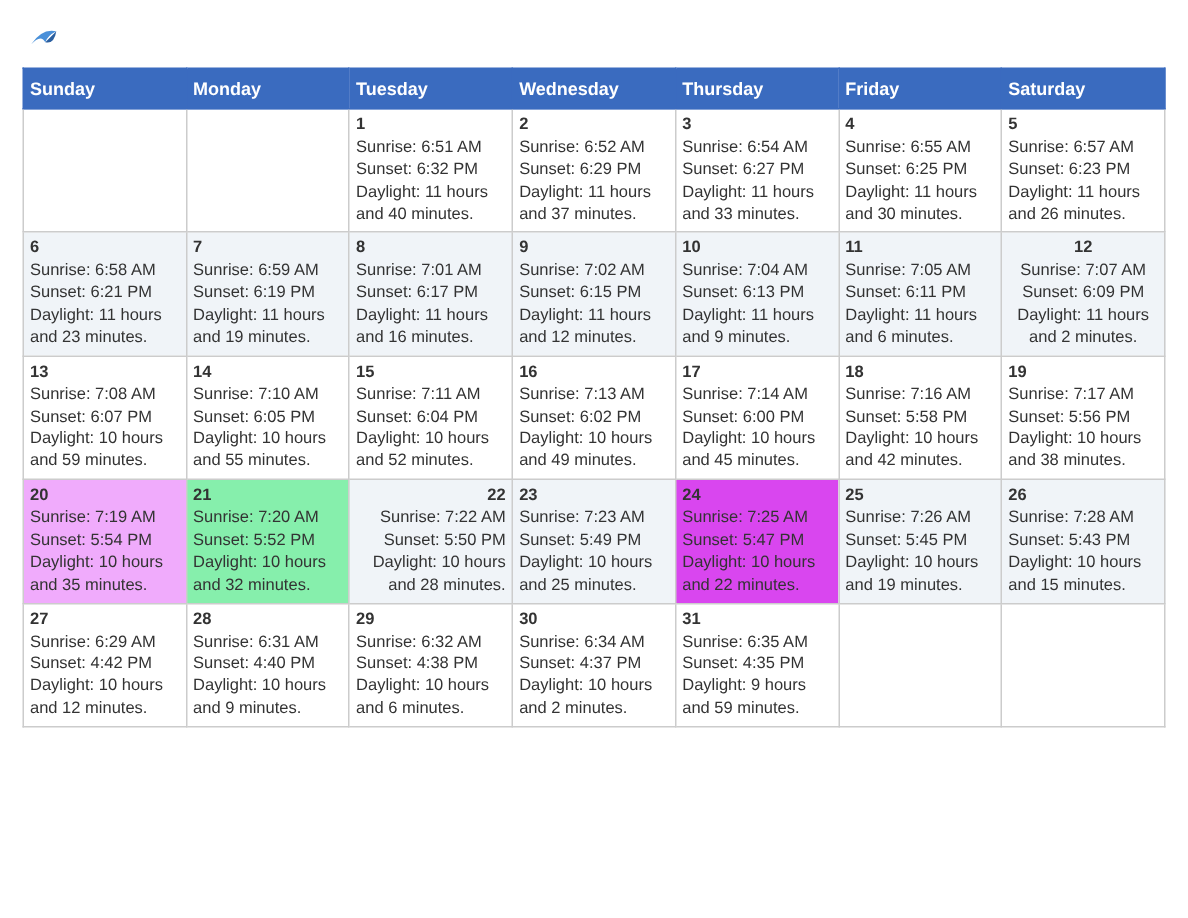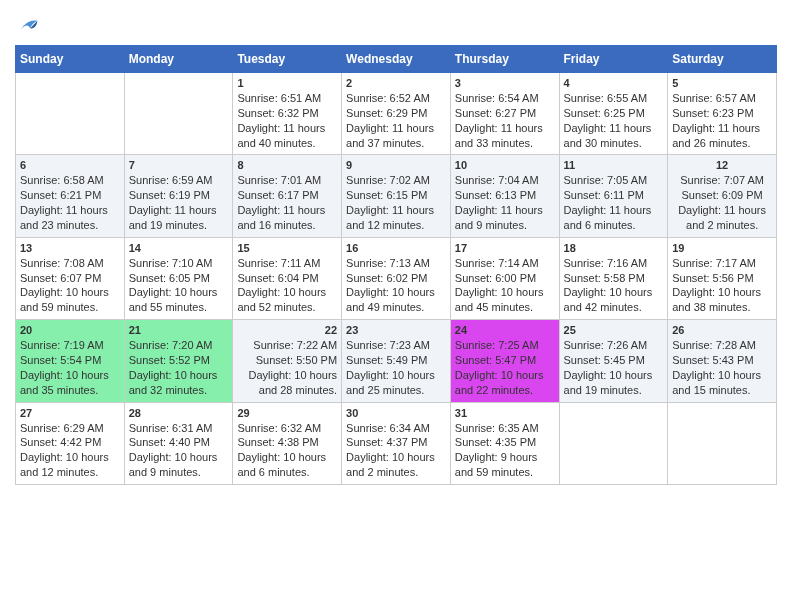--- a/index.html
+++ b/index.html
@@ -207,21 +207,21 @@
           <td>
             <span class="day-num">18</span>
             <div class="cell-text">Sunrise: 7:16 AM<br>Sunset: 5:58 PM<br>Daylight: 10 hours and 42 minutes.</div>
           </td>
           <td>
             <span class="day-num">19</span>
             <div class="cell-text">Sunrise: 7:17 AM<br>Sunset: 5:56 PM<br>Daylight: 10 hours and 38 minutes.</div>
           </td>
         </tr>
         <tr>
-          <td style="background: #86efac;">
+          <td style="background: #f0abfc;">
             <span class="day-num">20</span>
             <div class="cell-text">Sunrise: 7:19 AM<br>Sunset: 5:54 PM<br>Daylight: 10 hours and 35 minutes.</div>
           </td>
           <td style="background: #86efac;">
             <span class="day-num">21</span>
             <div class="cell-text">Sunrise: 7:20 AM<br>Sunset: 5:52 PM<br>Daylight: 10 hours and 32 minutes.</div>
           </td>
           <td style="background: rgb(240, 244, 248); text-align: right;">
             <span class="day-num">22</span>
             <div class="cell-text">Sunrise: 7:22 AM<br>Sunset: 5:50 PM<br>Daylight: 10 hours and 28 minutes.</div>

